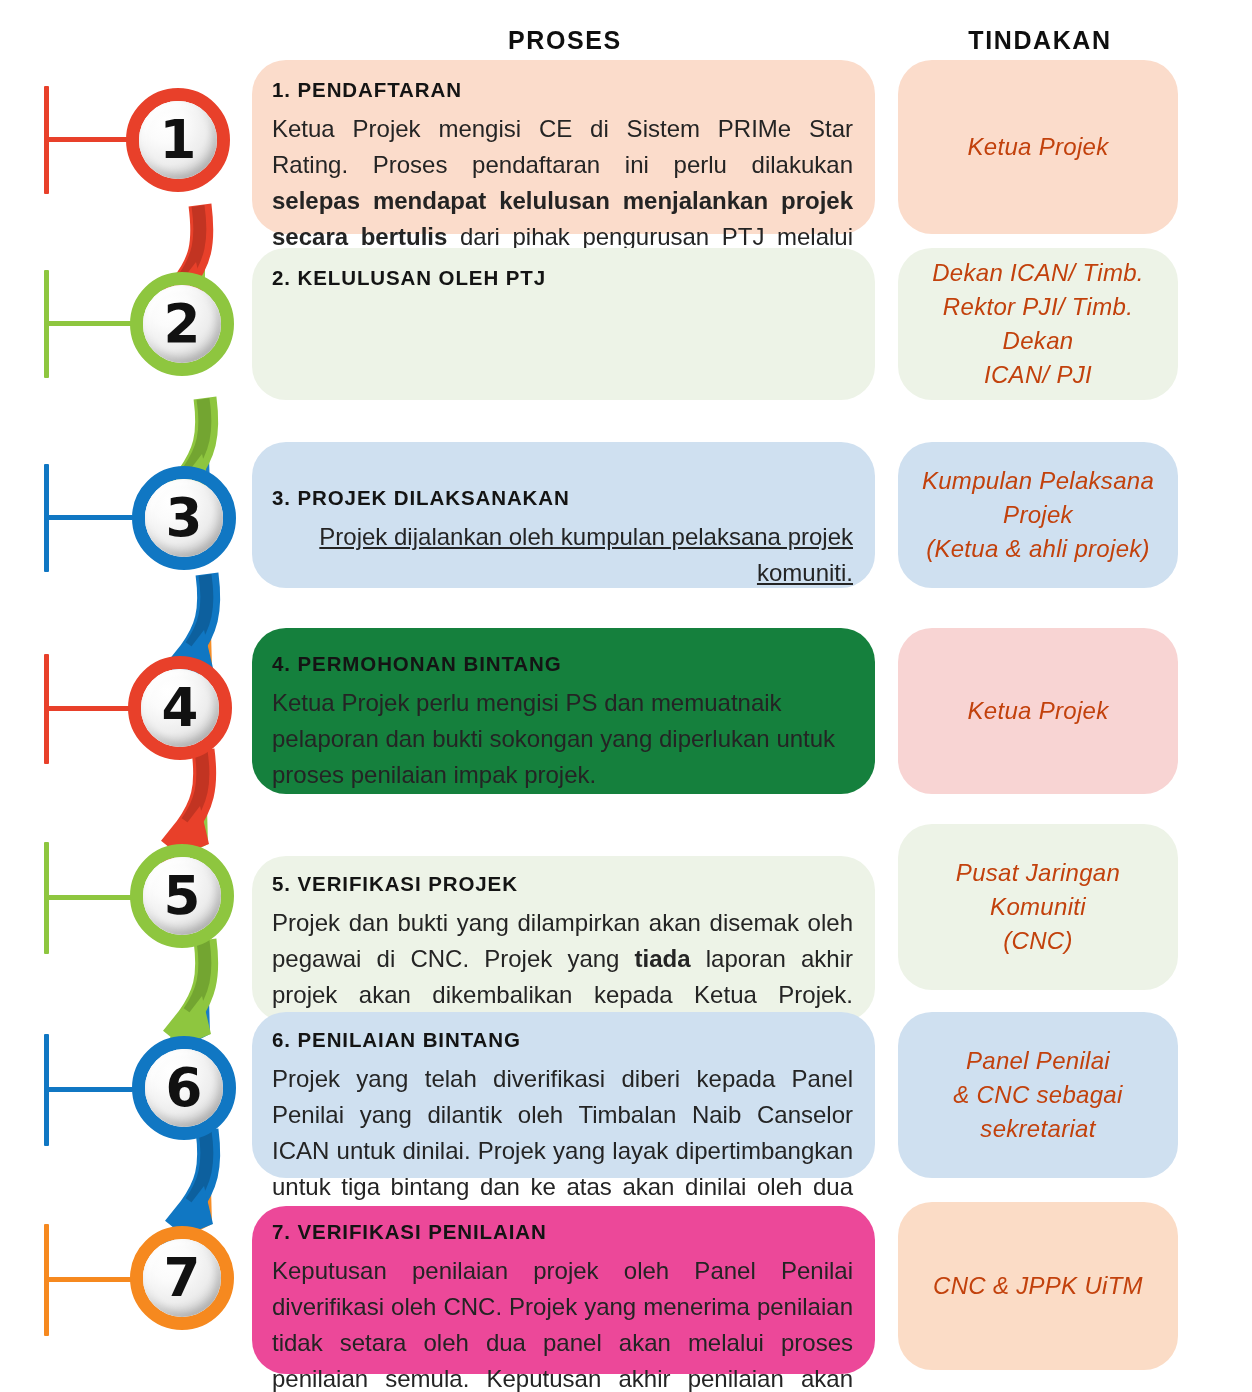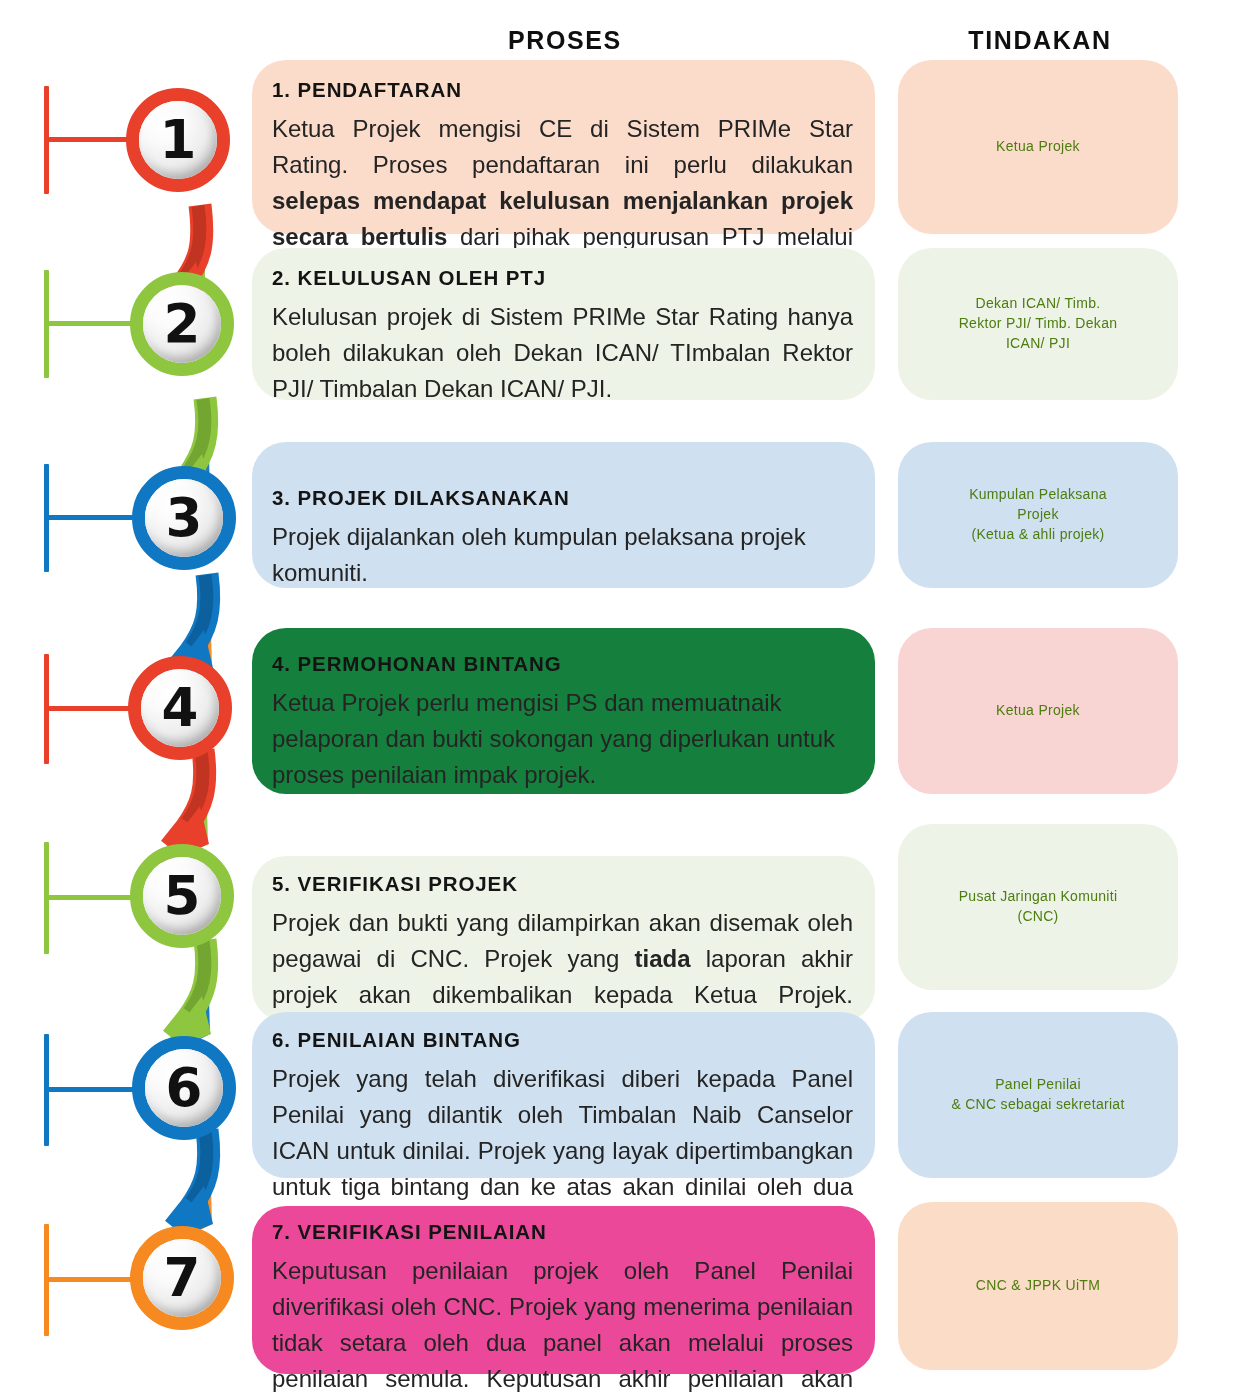--- a/index.html
+++ b/index.html
@@ -126,25 +126,26 @@
     width: 280px;
     border-radius: 34px;
     box-sizing: border-box;
     display: flex;
     align-items: center;
     justify-content: center;
     text-align: center;
     padding: 10px 14px;
   }
   .act-text {
-    font-size: 14px;
+    font-size: 24px;
     line-height: 1.42;
     letter-spacing: 0.3px;
-    color: #4d7c0f;
+    color: #c2410c;
     white-space: pre-line;
+    font-style: italic;
   }
 </style>
 </head>
 <body>
 
 <div class="col-header" id="hdr-proses">PROSES</div>
 <div class="col-header" id="hdr-tindakan">TINDAKAN</div>
 
 <svg id="flow-rail" viewBox="0 0 320 1392">
   <defs>
@@ -222,42 +223,41 @@
     <div class="vbar" style="top:22px;height:108px;background:#8ec63f;"></div>
     <div class="hbar" style="top:73px;background:#8ec63f;"></div>
   </div>
   <div class="node" style="left:130px;top:24px;border:13px solid #8ec63f;">
     <div class="ball">
       <span class="num">2</span>
     </div>
   </div>
   <div class="proc-box" style="top:0px;height:152px;background:#EDF3E7;">
     <div class="proc-title">2. KELULUSAN OLEH PTJ</div>
-    <div class="proc-body">Kelulusan projek di Sistem PRIMe Star Rating hanya boleh dilakukan oleh Dekan ICAN/ TImbalan Rektor PJI/ Timbalan Dekan ICAN/ PJI.</div>
   </div>
   <div class="act-box" style="top:0px;height:152px;background:#EDF3E7;">
     <div class="act-text">Dekan ICAN/ Timb.
 Rektor PJI/ Timb. Dekan
 ICAN/ PJI</div>
   </div>
 </div>
 
 <div class="step-row" style="top:440px;">
   <div class="bracket">
     <div class="vbar" style="top:24px;height:108px;background:#1077C3;"></div>
     <div class="hbar" style="top:75px;background:#1077C3;"></div>
   </div>
   <div class="node" style="left:132px;top:26px;border:13px solid #1077C3;">
     <div class="ball">
       <span class="num">3</span>
     </div>
   </div>
   <div class="proc-box" style="top:2px;height:146px;background:#CFE0F0;padding-top:44px;">
     <div class="proc-title">3. PROJEK DILAKSANAKAN</div>
-    <div class="proc-body" style="text-align:left;">Projek dijalankan oleh kumpulan pelaksana projek komuniti.</div>
+    <div class="proc-body" style="text-align:right;text-decoration:underline;">Projek dijalankan oleh kumpulan pelaksana projek komuniti.</div>
   </div>
   <div class="act-box" style="top:2px;height:146px;background:#CFE0F0;">
     <div class="act-text">Kumpulan Pelaksana
 Projek
 (Ketua &amp; ahli projek)</div>
   </div>
 </div>
 
 <div class="step-row" style="top:628px;">
   <div class="bracket">

